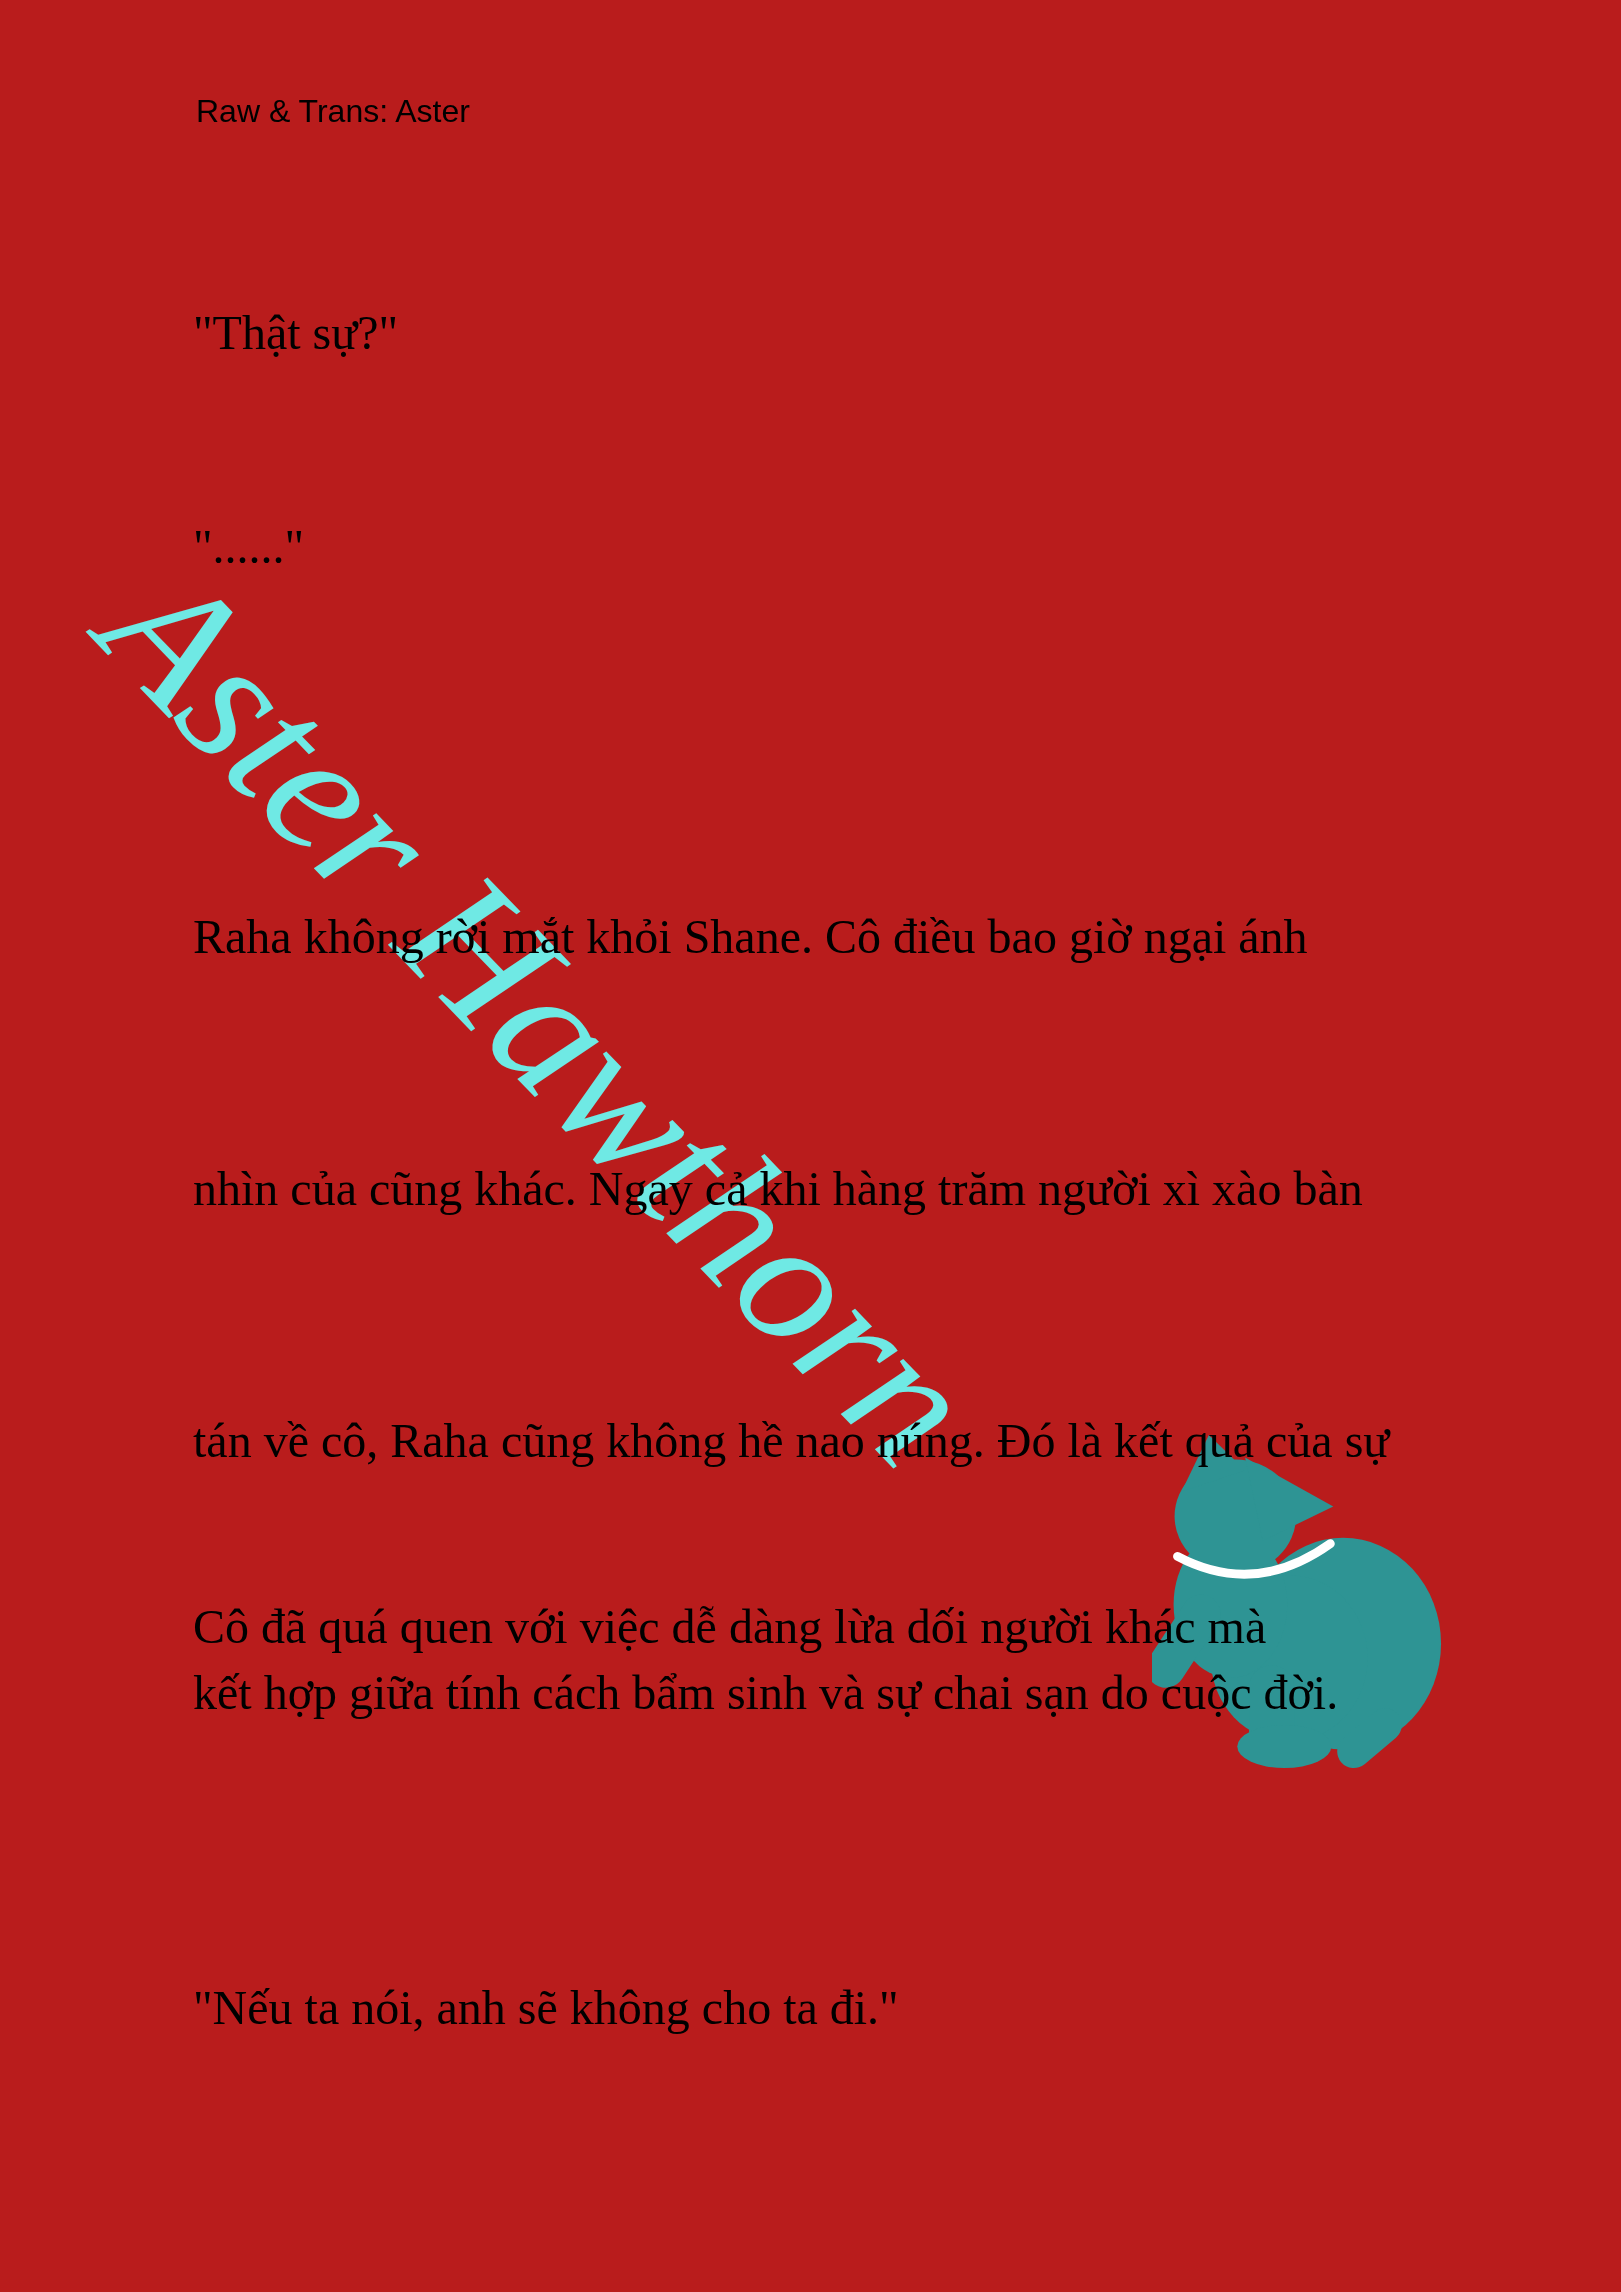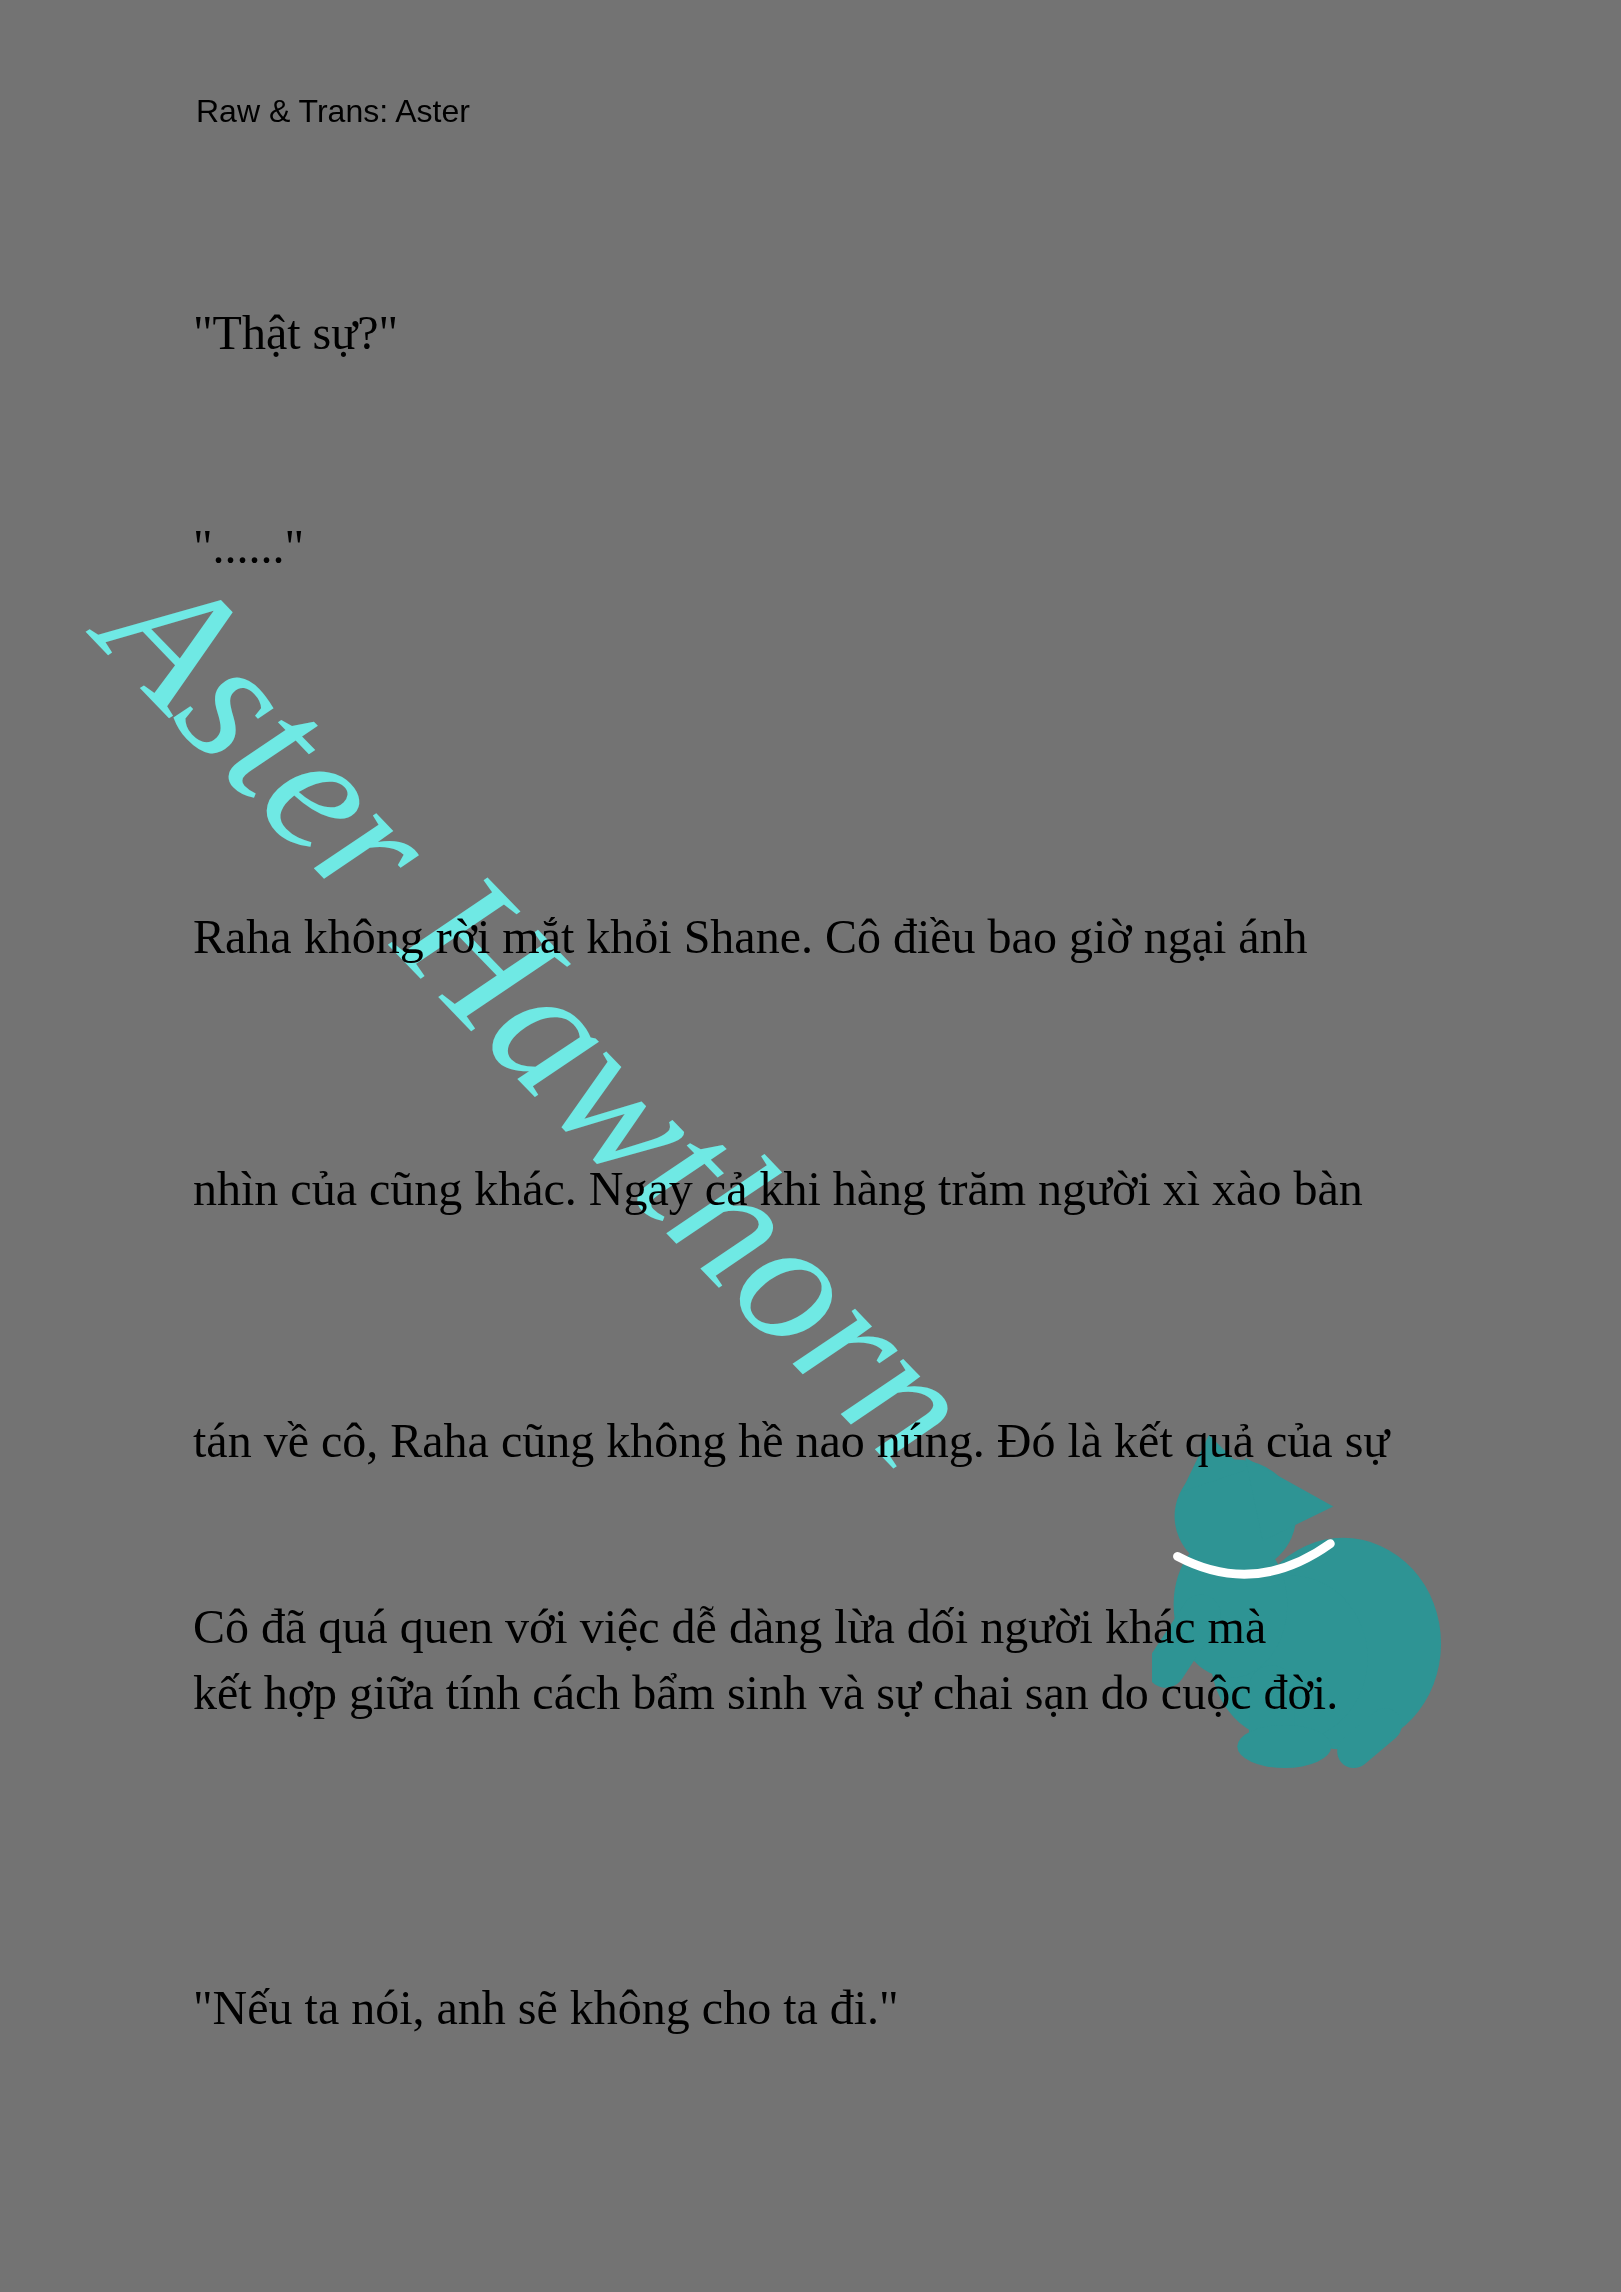--- a/index.html
+++ b/index.html
@@ -1,19 +1,19 @@
 <!DOCTYPE html>
 <html><head>
 <meta charset="utf-8">
 <style>
   html,body{margin:0;padding:0;background:#888;}
   .page{
     position:relative;
     width:1621px;height:2293px;
-    background:#737373;
+    background:#b91c1c;
     overflow:hidden;
     font-family:"Liberation Serif","DejaVu Serif",serif;
     color:#000000;
   }
   .header{
     position:absolute;left:196px;top:95px;
     font-family:"Liberation Sans","DejaVu Sans",sans-serif;
     font-size:32px;line-height:1;
     z-index:3;white-space:pre;
   }

